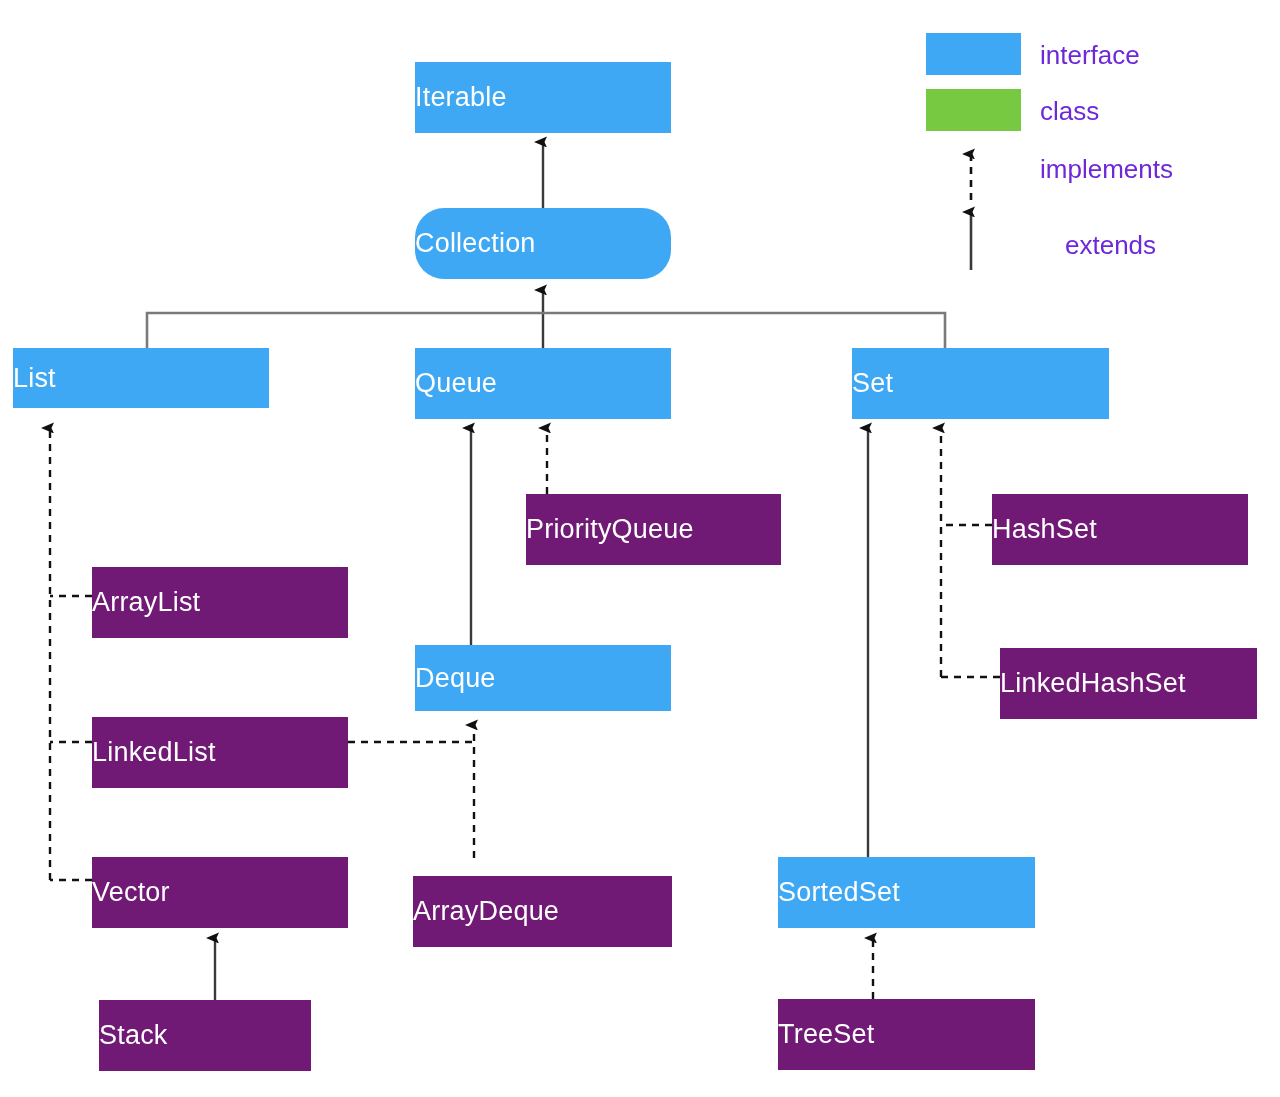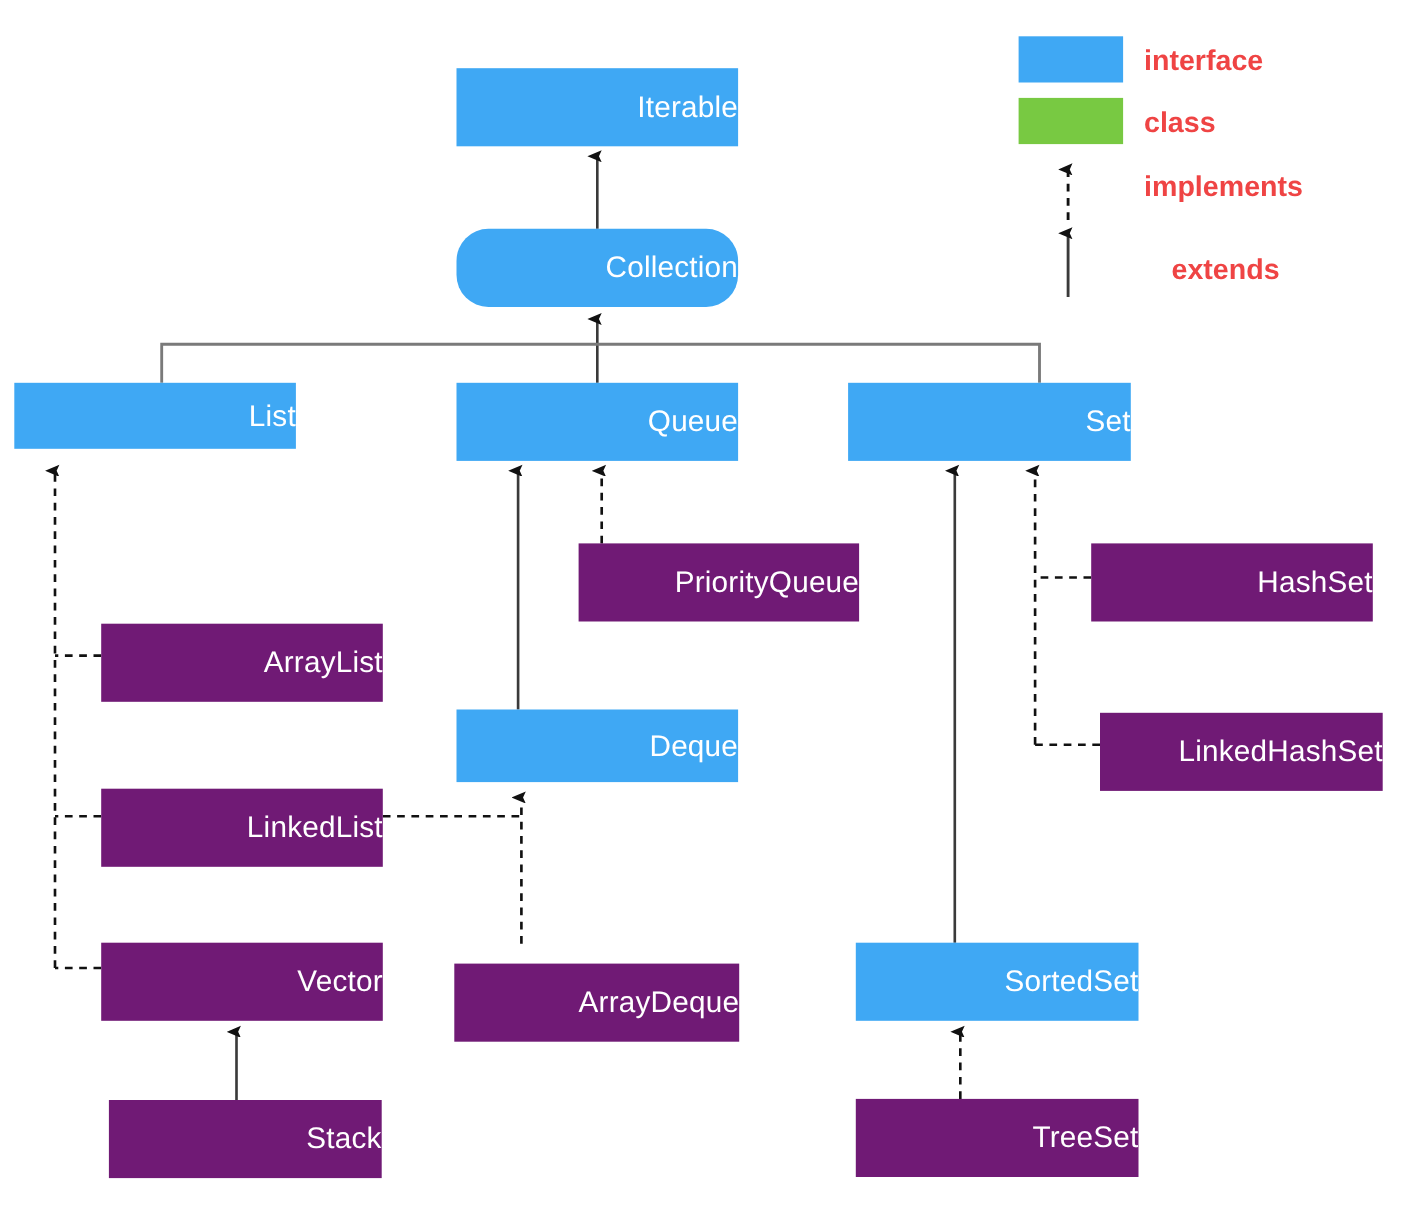--- a/index.html
+++ b/index.html
@@ -23,48 +23,47 @@
     left: 0;
     top: 0;
     width: 1280px;
     height: 1097px;
     pointer-events: none;
   }
   .node {
     position: absolute;
     display: flex;
     align-items: center;
-    justify-content: flex-end;
+    justify-content: flex-start;
     color: #ffffff;
     font-family: "Liberation Sans", sans-serif;
     font-weight: 400;
     letter-spacing: 0.2px;
     text-align: center;
     box-sizing: border-box;
     line-height: 1;
     z-index: 3;
   }
   .node.iface { background: #3FA8F4; }
   .node.klass { background: #701a75; }
 
   .legend-swatch {
     position: absolute;
     z-index: 3;
   }
   .legend-swatch.iface { background: #3FA8F4; }
   .legend-swatch.klass { background: #78C942; }
   .legend-label {
     position: absolute;
-    color: #ef4444;
+    color: #6d28d9;
     font-family: "Liberation Sans", sans-serif;
     font-size: 26px;
     line-height: 1;
     white-space: nowrap;
     z-index: 3;
-    font-weight: bold;
   }
 </style>
 </head>
 <body>
 
 <div id="canvas">
 
   <svg id="wires" viewBox="0 0 1280 1097" xmlns="http://www.w3.org/2000/svg">
     <defs>
       <marker id="ah" markerWidth="14" markerHeight="14" refX="5" refY="9" orient="auto" markerUnits="userSpaceOnUse">
@@ -115,21 +114,21 @@
   </div>
 
   <div class="node iface" style="left:13px; top:348px; width:256px; height:60px; font-size:27px;">
     <span>List</span>
   </div>
 
   <div class="node iface" style="left:415px; top:348px; width:256px; height:71px; font-size:27px;">
     <span>Queue</span>
   </div>
 
-  <div class="node iface" style="left:771px; top:348px; width:257px; height:71px; font-size:27px;">
+  <div class="node iface" style="left:852px; top:348px; width:257px; height:71px; font-size:27px;">
     <span>Set</span>
   </div>
 
   <div class="node klass" style="left:526px; top:494px; width:255px; height:71px; font-size:27px;">
     <span>PriorityQueue</span>
   </div>
 
   <div class="node klass" style="left:992px; top:494px; width:256px; height:71px; font-size:27px;">
     <span>HashSet</span>
   </div>
@@ -143,33 +142,33 @@
   </div>
 
   <div class="node klass" style="left:1000px; top:648px; width:257px; height:71px; font-size:27px;">
     <span>LinkedHashSet</span>
   </div>
 
   <div class="node klass" style="left:92px; top:717px; width:256px; height:71px; font-size:27px;">
     <span>LinkedList</span>
   </div>
 
-  <div class="node klass" style="left:92px; top:857px; width:256px; height:71px; font-size:27px;padding-left:38px;">
+  <div class="node klass" style="left:92px; top:857px; width:256px; height:71px; font-size:27px;">
     <span>Vector</span>
   </div>
 
   <div class="node klass" style="left:413px; top:858px; width:259px; height:71px; font-size:27px;margin-top:18px;">
     <span>ArrayDeque</span>
   </div>
 
   <div class="node iface" style="left:778px; top:857px; width:257px; height:71px; font-size:27px;">
     <span>SortedSet</span>
   </div>
 
-  <div class="node klass" style="left:99px; top:1000px; width:248px; height:71px; font-size:27px;">
+  <div class="node klass" style="left:99px; top:1000px; width:212px; height:71px; font-size:27px;">
     <span>Stack</span>
   </div>
 
   <div class="node klass" style="left:778px; top:999px; width:257px; height:71px; font-size:27px;">
     <span>TreeSet</span>
   </div>
 
   <div class="legend-swatch iface" style="left:926px; top:33px; width:95px; height:42px;"></div>
   <div class="legend-label" style="left:1040px; top:42px;">interface</div>
 

